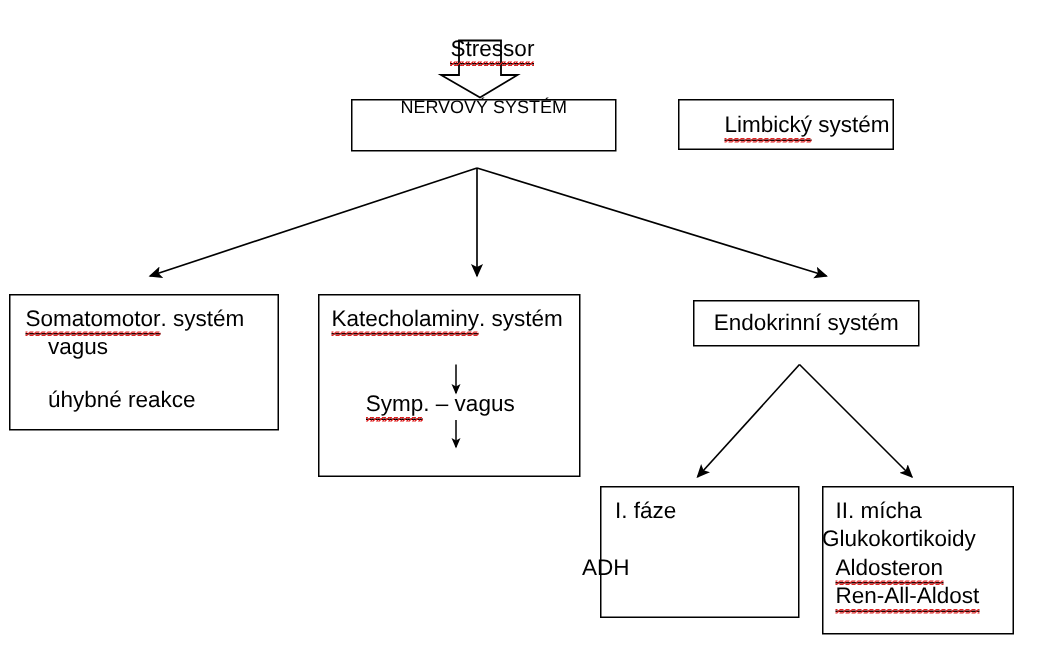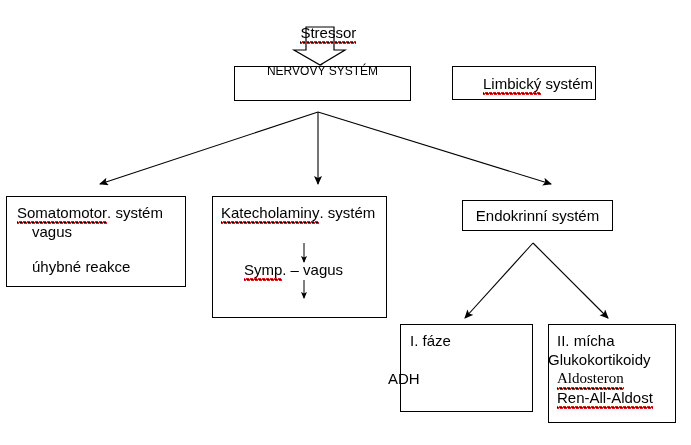--- a/index.html
+++ b/index.html
@@ -115,16 +115,16 @@
   <div class="box" style="left:462px; top:200px; width:151px; height:31px;"></div>
   <div class="label c" style="left:462px; top:206px; width:151px;">Endokrinní systém</div>
 
   <div class="box" style="left:400px; top:324px; width:133px; height:88px;"></div>
   <div class="label" style="left:410px; top:331px;">I. fáze</div>
   <div class="label" style="left:388px; top:369px;">ADH</div>
 
   <div class="box" style="left:548px; top:324px; width:128px; height:99px;"></div>
   <div class="label" style="left:557px; top:331px;">II. mícha</div>
   <div class="label" style="left:548px; top:350px;">Glukokortikoidy</div>
-  <div class="label" style="left:557px; top:369px;font-family:Liberation Serif, serif;"><span class="sp sp2">Aldosteron</span></div>
+  <div class="label" style="left:557px; top:369px;"><span class="sp sp2">Aldosteron</span></div>
   <div class="label" style="left:557px; top:388px;text-align:right;"><span class="sp sp2">Ren-All-Aldost</span></div>
 
 </div>
 
 </body></html>

